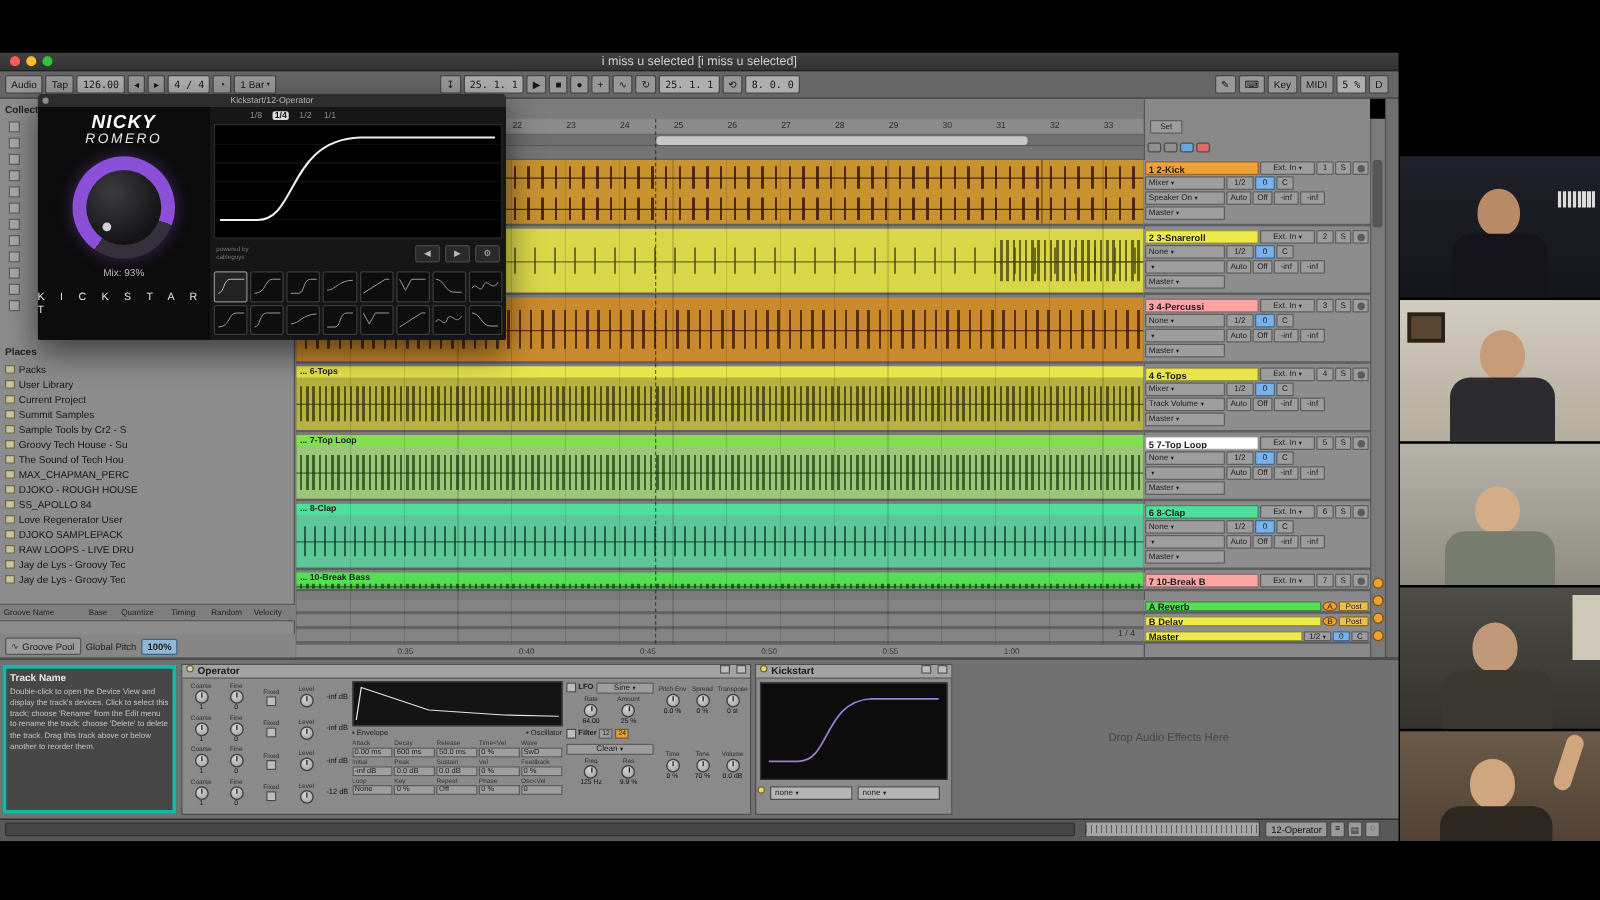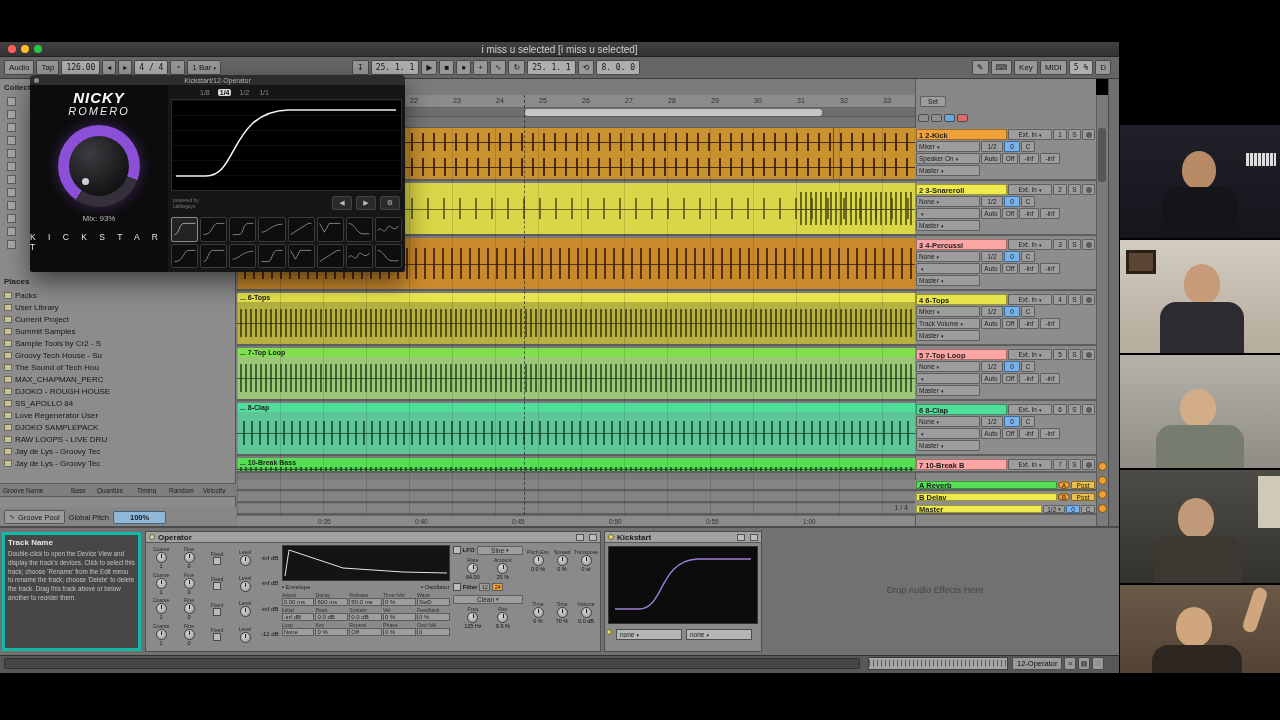--- a/index.html
+++ b/index.html
@@ -25,21 +25,21 @@
   
   .browser{left:0;top:79px;width:236px;height:451px;background:#8c8c8c;border-right:1px solid #555}
   .bcat{width:9px;height:9px;background:#a9a9a9;border:1px solid #5d5d5d;position:absolute;left:7px}
   .bhdr{position:absolute;left:4px;font-size:8px;font-weight:bold;color:#222}
   .bitem{position:absolute;left:4px;width:226px;height:12px;display:flex;align-items:center;gap:3px;font-size:8px;color:#161616;white-space:nowrap;overflow:hidden}
   .ficon{width:8px;height:7px;background:#c8c39a;border:1px solid #6c6850;flex:0 0 auto}
   .grow{position:absolute;left:0;width:236px;display:flex;align-items:center;background:#7e7e7e;border-top:1px solid #5b5b5b;border-bottom:1px solid #5b5b5b;font-size:6.5px;color:#222}
   .gcol{overflow:hidden;white-space:nowrap;padding-left:3px}
   .gpool{position:absolute;left:0;top:428px;width:236px;height:20px;background:#868686;display:flex;align-items:center;gap:4px;padding:0 4px;font-size:7.5px}
   .gpbox{background:#9b9b9b;border:1px solid #565656;border-radius:2px;height:14px;display:flex;align-items:center;padding:0 4px;gap:3px}
-  .gamt{background:#8fb8d8;border:1px solid #42627e;border-radius:2px;height:13px;display:flex;align-items:center;padding:0 16px;font-weight:bold}
+  .gamt{background:#8fb8d8;border:1px solid #42627e;border-radius:2px;height:13px;display:flex;align-items:center;padding:0 4px;font-weight:bold}
 
   
   .arr{left:236px;top:79px;width:680px;height:447px;background:#7b7b7b;overflow:hidden}
   .ruler{left:237px;top:95px;width:678px;height:13px;background:#8b8b8b;border-bottom:1px solid #666}
   .bnum{position:absolute;top:2px;font-size:7px;color:#2e2e2e}
   .zoom{left:237px;top:108px;width:678px;height:9px;background:#6e6e6e;border-bottom:1px solid #5a5a5a}
   .zseg{position:absolute;top:1px;height:7px;background:#c6c6c6;border-radius:3px}
   .scrub{left:237px;top:117px;width:678px;height:11px;background:#747474;border-bottom:1px solid #5e5e5e}
   .lane{left:237px;width:678px;border-bottom:2px solid #5e5e5e;overflow:hidden}
   .ctitle{height:9px;font-size:7px;font-weight:bold;color:#222;padding-left:3px;line-height:9px;white-space:nowrap;overflow:hidden}
@@ -70,21 +70,21 @@
   .sthumb{left:1098px;top:128px;width:8px;height:54px;background:#565656;border-radius:3px}
   .obadge{position:absolute;left:1098px;width:9px;height:9px;border-radius:50%;background:#f0a030;border:1px solid #7a5010}
   .edgecol{left:1108px;top:79px;width:11px;height:447px;background:#6f6f6f;border-left:1px solid #4e4e4e}
 
   
   .devview{left:0;top:526px;width:1119px;height:129px;background:#717171;border-top:2px solid #4c4c4c}
   .info{left:2px;top:532px;width:139px;height:119px;background:#474747;border:3px solid #14b8a6;padding:3px;z-index:2}
   .info h4{font-size:8px;color:#e8e8e8;margin-bottom:3px}
   .info p{font-size:6.3px;line-height:1.4;color:#c4c4c4}
   .dev{background:#8a8a8a;border:1px solid #4e4e4e;z-index:2}
-  .dev-head{height:11px;background:#a2a2a2;border-bottom:1px solid #585858;display:flex;align-items:center;gap:3px;padding:0 3px;font-size:8px;font-weight:bold}
+  .dev-head{height:11px;background:#a2a2a2;border-bottom:1px solid #585858;display:flex;align-items:flex-start;gap:3px;padding:0 3px;font-size:8px;font-weight:bold}
   .led{width:6px;height:6px;border-radius:50%;background:#e8d86a;border:1px solid #6a6a28}
   .hbox{width:8px;height:7px;background:#bdbdbd;border:1px solid #555;margin-left:2px}
   .dev-body{display:flex;gap:3px;padding:2px;height:106px}
   .orow{display:flex;gap:2px;align-items:center;height:25px}
   .kcell{display:flex;flex-direction:column;align-items:center;width:26px;flex:0 0 auto}
   .kl{font-size:5.2px;color:#2c2c2c;white-space:nowrap}
   .kv{font-size:5.5px;color:#111;white-space:nowrap}
   .knob{width:11px;height:11px;border-radius:50%;background:radial-gradient(circle at 38% 32%,#d6d6d6,#9a9a9a);border:1px solid #3e3e3e;position:relative;display:block}
   .knob::after{content:"";position:absolute;left:50%;top:1px;width:1px;height:4px;background:#1d1d1d}
   .chk{width:8px;height:8px;background:#bcbcbc;border:1px solid #4a4a4a;display:block}
@@ -458,21 +458,21 @@
       <span class="tcell w16">Off</span>
       <span class="tcell w20">-inf</span>
       <span class="tcell w20">-inf</span>
     </div>
   <div class="thr-r">
       <span class="tcell w64 dd">Master</span>
     </div>
 </div>
 <div class="thr" style="top:348px;height:53px">
   <div class="thr-r">
-      <span class="tname" style="background:#fca5a5">5 7-Top Loop</span>
+      <span class="tname" style="background:#ffffff">5 7-Top Loop</span>
       <span class="tcell w44 dd">Ext. In</span>
       <span class="tcell w14">5</span>
       <span class="tcell w13">S</span>
       <span class="tcell w13">
         <i class="armdot"></i>
       </span>
     </div>
   <div class="thr-r">
       <span class="tcell w64 dd">None</span>
       <span class="tcell w22">1/2</span>

